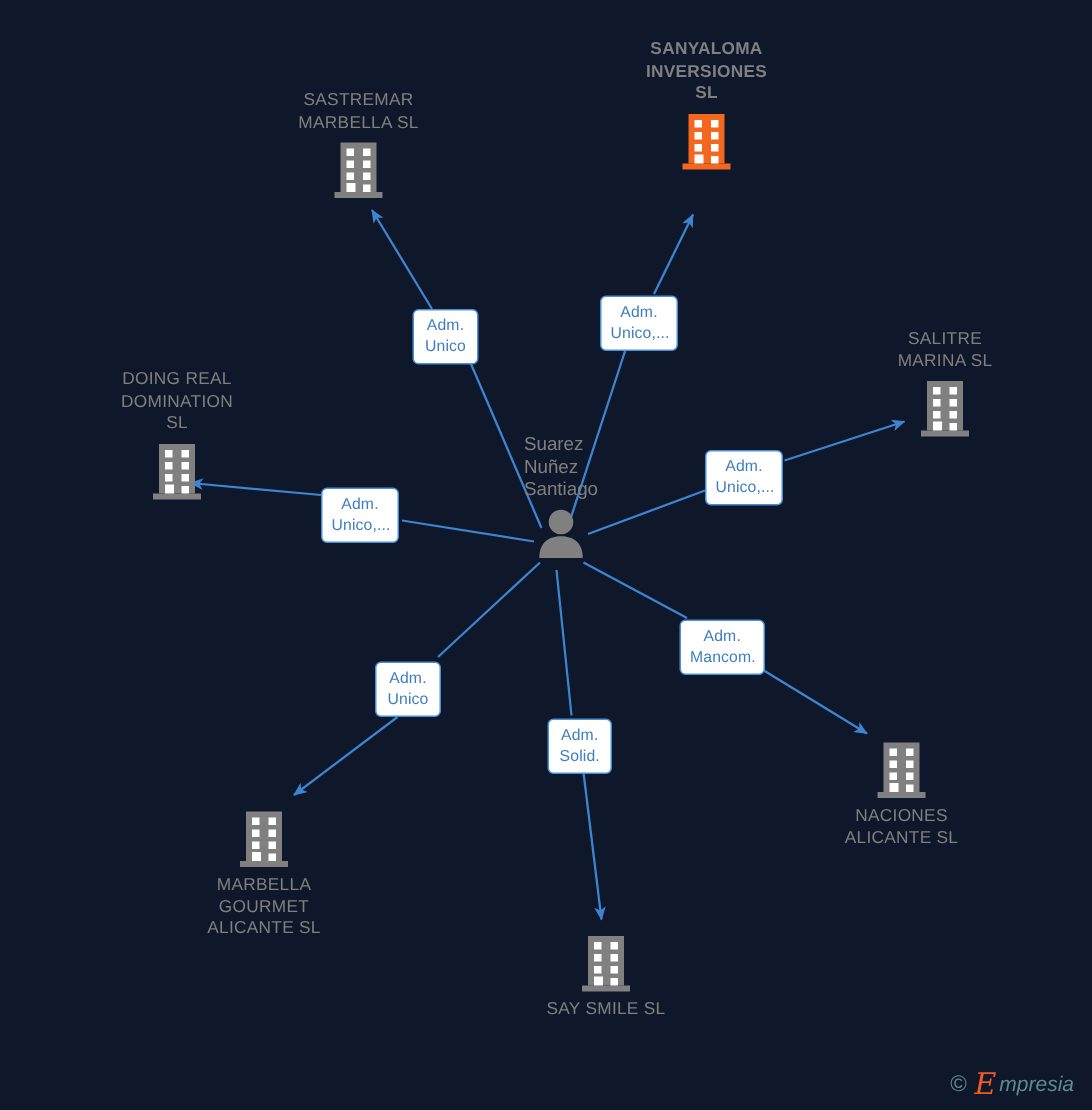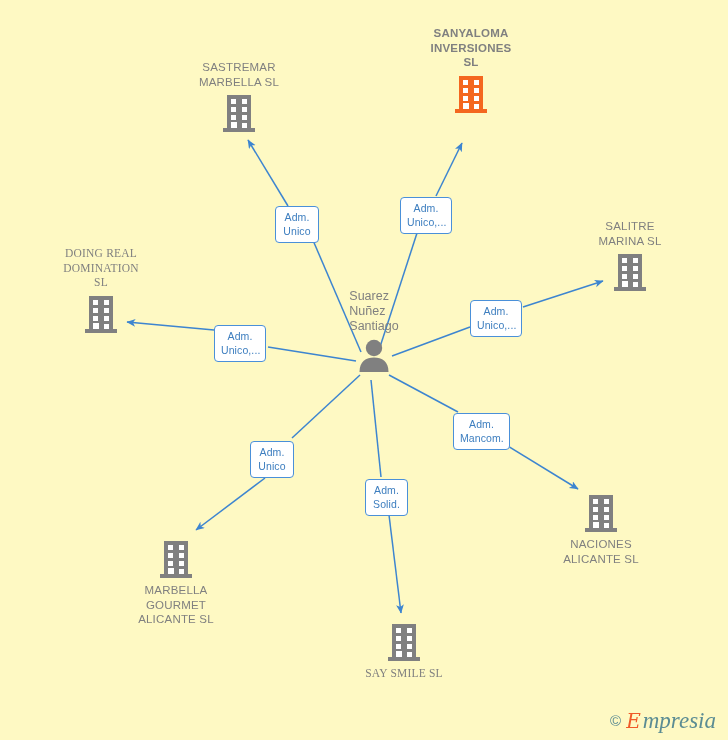--- a/index.html
+++ b/index.html
@@ -7,21 +7,21 @@
     padding: 0;
     background: #ffffff;
   }
   body {
     font-family: "Liberation Sans", sans-serif;
   }
   #graph {
     position: relative;
     width: 728px;
     height: 740px;
-    background: #fef9c3;
+    background: #0f172a;
     overflow: hidden;
   }
   #edge-layer {
     position: absolute;
     left: 0;
     top: 0;
     width: 728px;
     height: 740px;
   }
   .node {
@@ -92,23 +92,23 @@
     color: #5b8c93;
   }
   .wm-e {
     font-family: "DejaVu Serif", serif;
     font-style: italic;
     font-size: 20px;
     color: #f05a28;
     line-height: 1;
   }
   .wm-rest {
-    font-family: Liberation Serif, serif;
+    font-family: Liberation Sans, sans-serif;
     font-style: italic;
-    font-size: 23px;
+    font-size: 14px;
     color: #5b8c93;
     line-height: 1;
     margin-left: -3px;
   }
 </style>
 </head>
 <body>
 
 <div id="graph">
 
@@ -200,21 +200,21 @@
       <rect x="20" y="6" width="5" height="5" fill="#fff"></rect>
       <rect x="9" y="14" width="5" height="5" fill="#fff"></rect>
       <rect x="20" y="14" width="5" height="5" fill="#fff"></rect>
       <rect x="9" y="22" width="5" height="5" fill="#fff"></rect>
       <rect x="20" y="22" width="5" height="5" fill="#fff"></rect>
       <rect x="20" y="30" width="5" height="5" fill="#fff"></rect>
       <rect x="9" y="29" width="6" height="6" fill="#fff"></rect>
     </svg>
   </div>
 
-  <div class="node" style="left:101px; top:246px;font-family:Liberation Serif, serif;">
+  <div class="node" style="left:118px; top:246px;">
     <div class="node-label">DOING REAL
 DOMINATION
 SL</div>
     <svg class="node-icon" viewBox="0 0 34 40">
       <rect x="5" y="2" width="24" height="33" fill="#808080"></rect>
       <rect x="1" y="35" width="32" height="4" fill="#808080"></rect>
       <rect x="9" y="6" width="5" height="5" fill="#fff"></rect>
       <rect x="20" y="6" width="5" height="5" fill="#fff"></rect>
       <rect x="9" y="14" width="5" height="5" fill="#fff"></rect>
       <rect x="20" y="14" width="5" height="5" fill="#fff"></rect>
@@ -253,21 +253,21 @@
       <rect x="20" y="6" width="5" height="5" fill="#fff"></rect>
       <rect x="9" y="14" width="5" height="5" fill="#fff"></rect>
       <rect x="20" y="14" width="5" height="5" fill="#fff"></rect>
       <rect x="9" y="22" width="5" height="5" fill="#fff"></rect>
       <rect x="20" y="22" width="5" height="5" fill="#fff"></rect>
       <rect x="20" y="30" width="5" height="5" fill="#fff"></rect>
       <rect x="9" y="29" width="6" height="6" fill="#fff"></rect>
     </svg>
   </div>
 
-  <div class="node label-below" style="left:404px; top:618px;font-family:Liberation Serif, serif;">
+  <div class="node label-below" style="left:404px; top:618px;">
     <div class="node-label">SAY SMILE  SL</div>
     <svg class="node-icon" viewBox="0 0 34 40">
       <rect x="5" y="2" width="24" height="33" fill="#808080"></rect>
       <rect x="1" y="35" width="32" height="4" fill="#808080"></rect>
       <rect x="9" y="6" width="5" height="5" fill="#fff"></rect>
       <rect x="20" y="6" width="5" height="5" fill="#fff"></rect>
       <rect x="9" y="14" width="5" height="5" fill="#fff"></rect>
       <rect x="20" y="14" width="5" height="5" fill="#fff"></rect>
       <rect x="9" y="22" width="5" height="5" fill="#fff"></rect>
       <rect x="20" y="22" width="5" height="5" fill="#fff"></rect>

